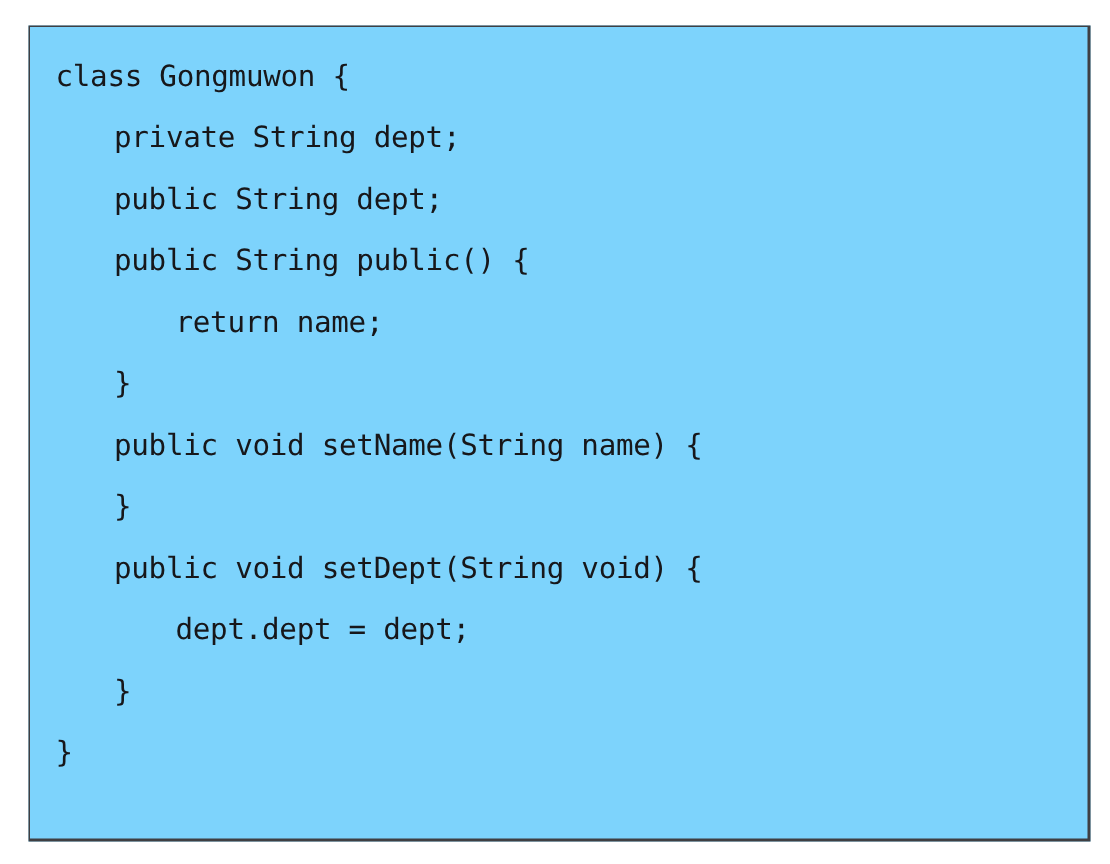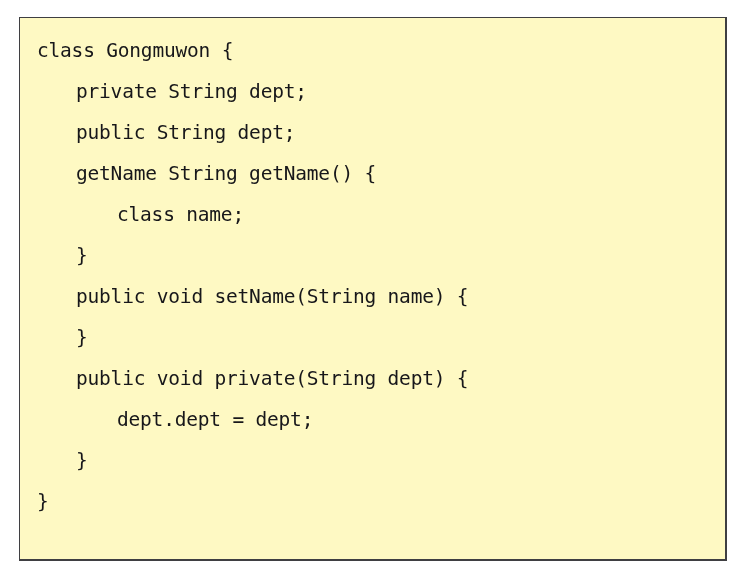--- a/index.html
+++ b/index.html
@@ -15,21 +15,21 @@
     font-family: "DejaVu Sans Mono", "Liberation Mono", monospace;
   }
 
   #code-figure {
     position: absolute;
     left: 19px;
     top: 17px;
     width: 708px;
     height: 544px;
     box-sizing: border-box;
-    background: #fef9c3;
+    background: #7dd3fc;
     border: 1px solid #3f3f42;
     border-right-width: 2px;
     border-bottom-width: 2px;
   }
 
   #code-listing {
     position: absolute;
     left: 0;
     top: 0;
     right: 0;
@@ -54,23 +54,23 @@
   .indent-2 { text-indent: 80px; }
 </style>
 </head>
 <body>
 
 <div id="code-figure">
   <div id="code-listing">
       <div class="code-line indent-0">class Gongmuwon {</div>
       <div class="code-line indent-1">private String dept;</div>
       <div class="code-line indent-1">public String dept;</div>
-      <div class="code-line indent-1">getName String getName() {</div>
-      <div class="code-line indent-2">class name;</div>
+      <div class="code-line indent-1">public String public() {</div>
+      <div class="code-line indent-2">return name;</div>
       <div class="code-line indent-1">}</div>
       <div class="code-line indent-1">public void setName(String name) {</div>
       <div class="code-line indent-1">}</div>
-      <div class="code-line indent-1">public void private(String dept) {</div>
+      <div class="code-line indent-1">public void setDept(String void) {</div>
       <div class="code-line indent-2">dept.dept = dept;</div>
       <div class="code-line indent-1">}</div>
       <div class="code-line indent-0">}</div>
     </div>
 </div>
 
 </body></html>

